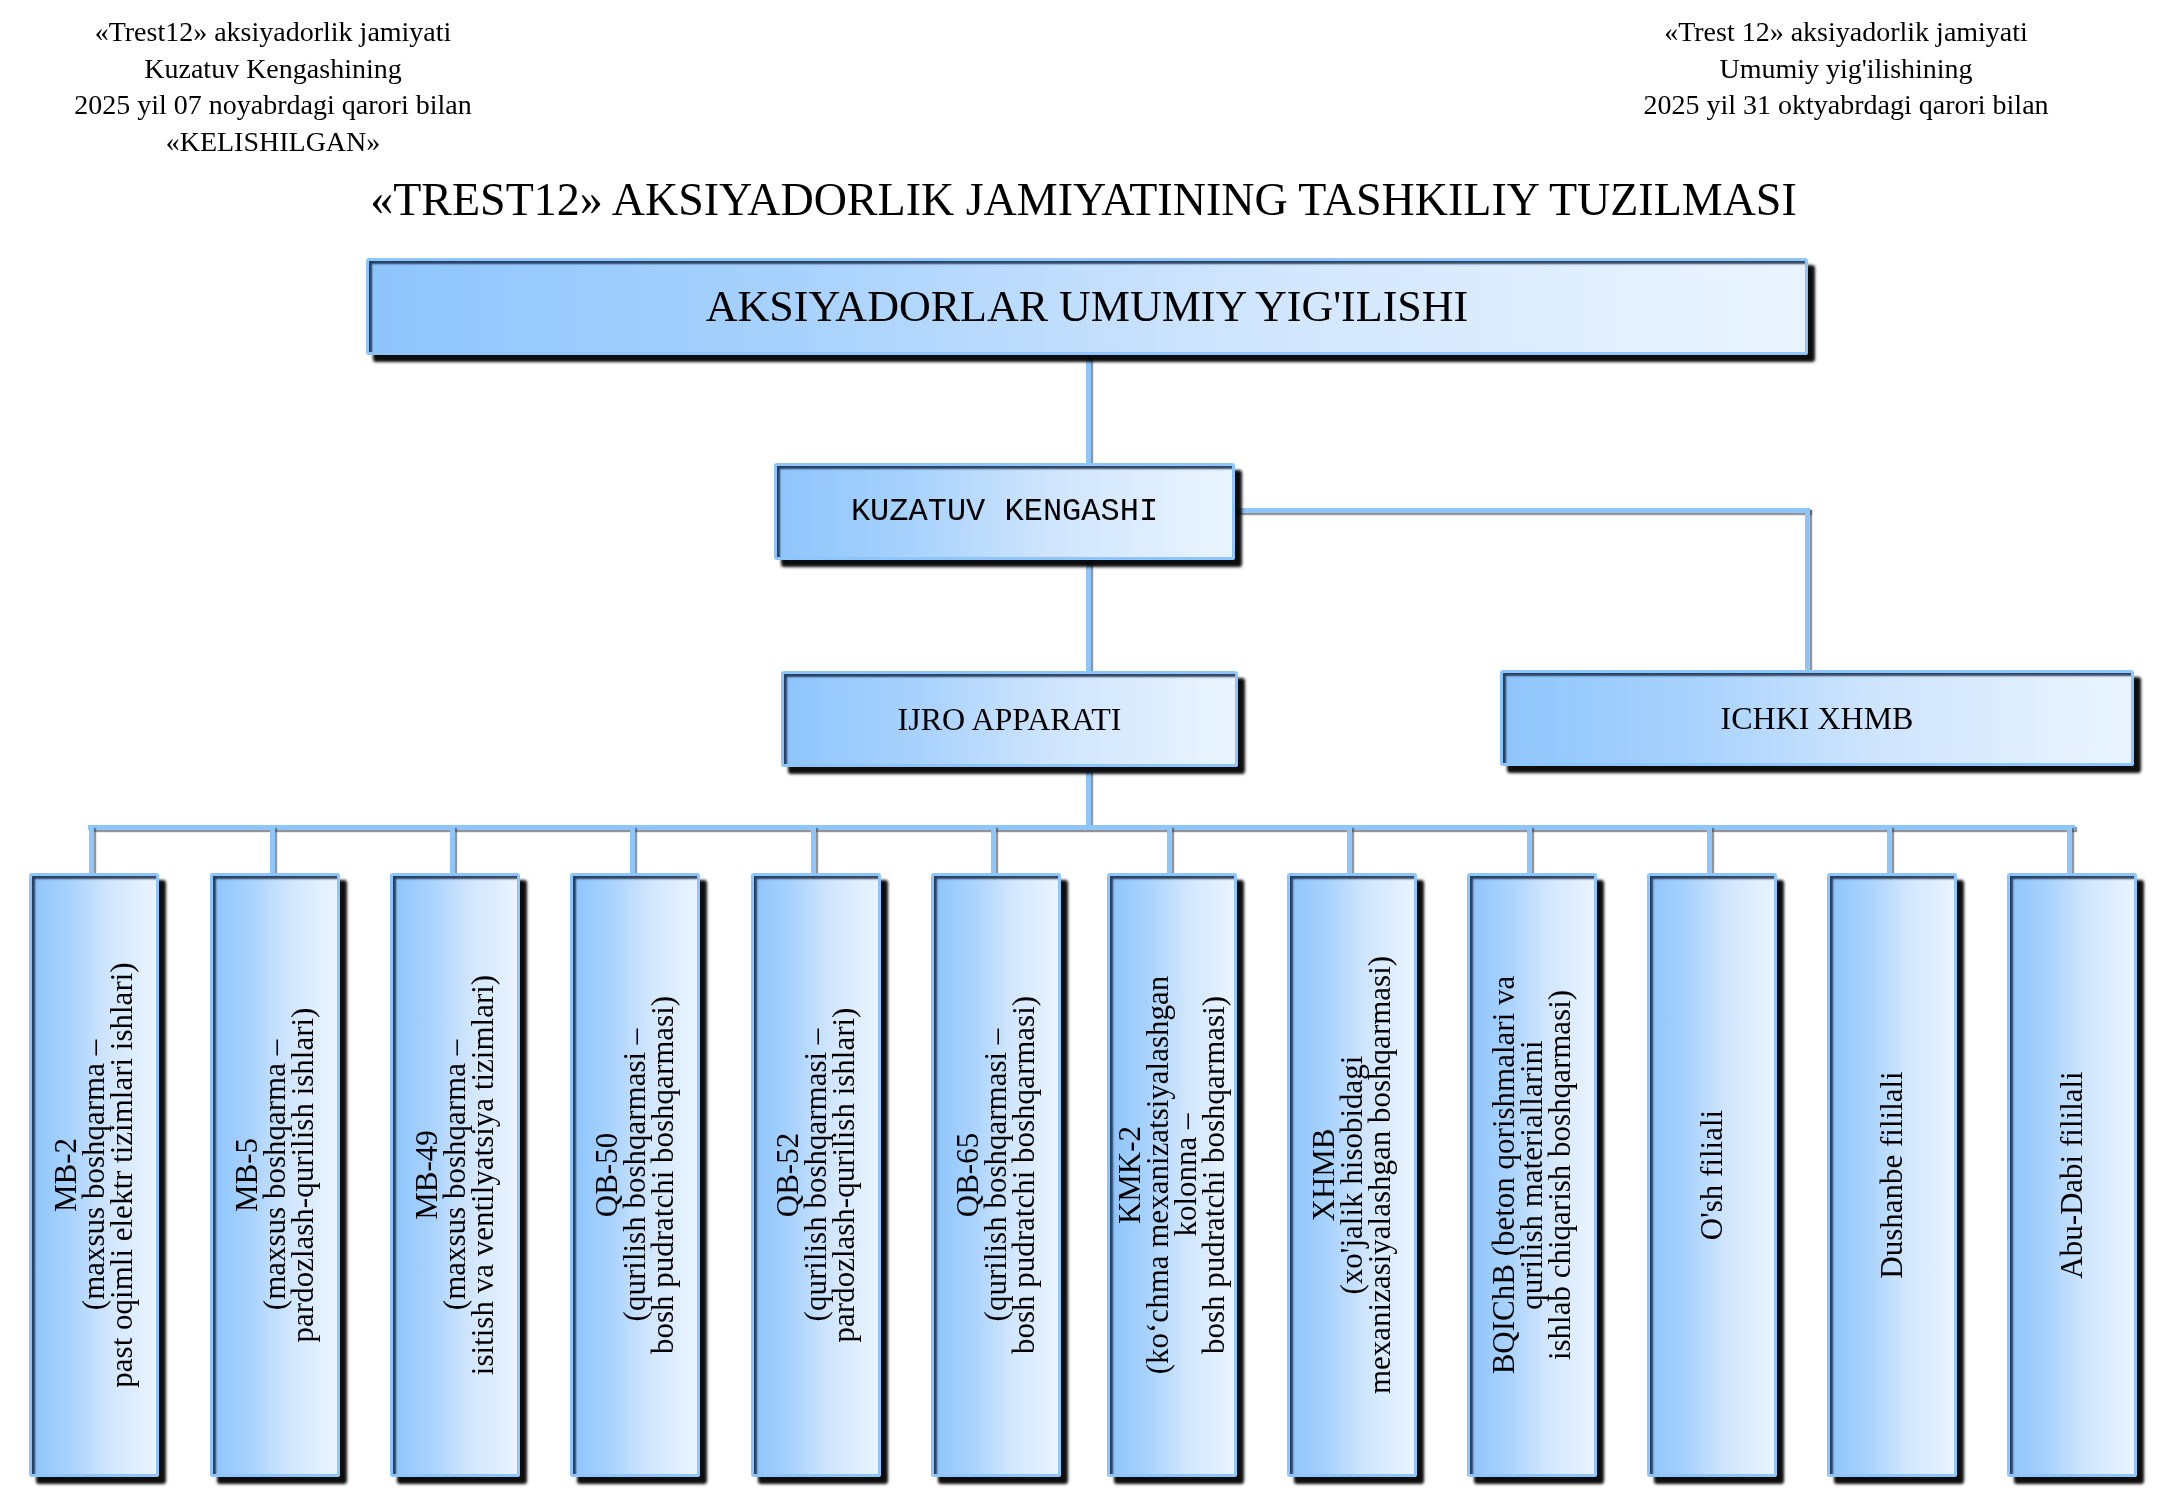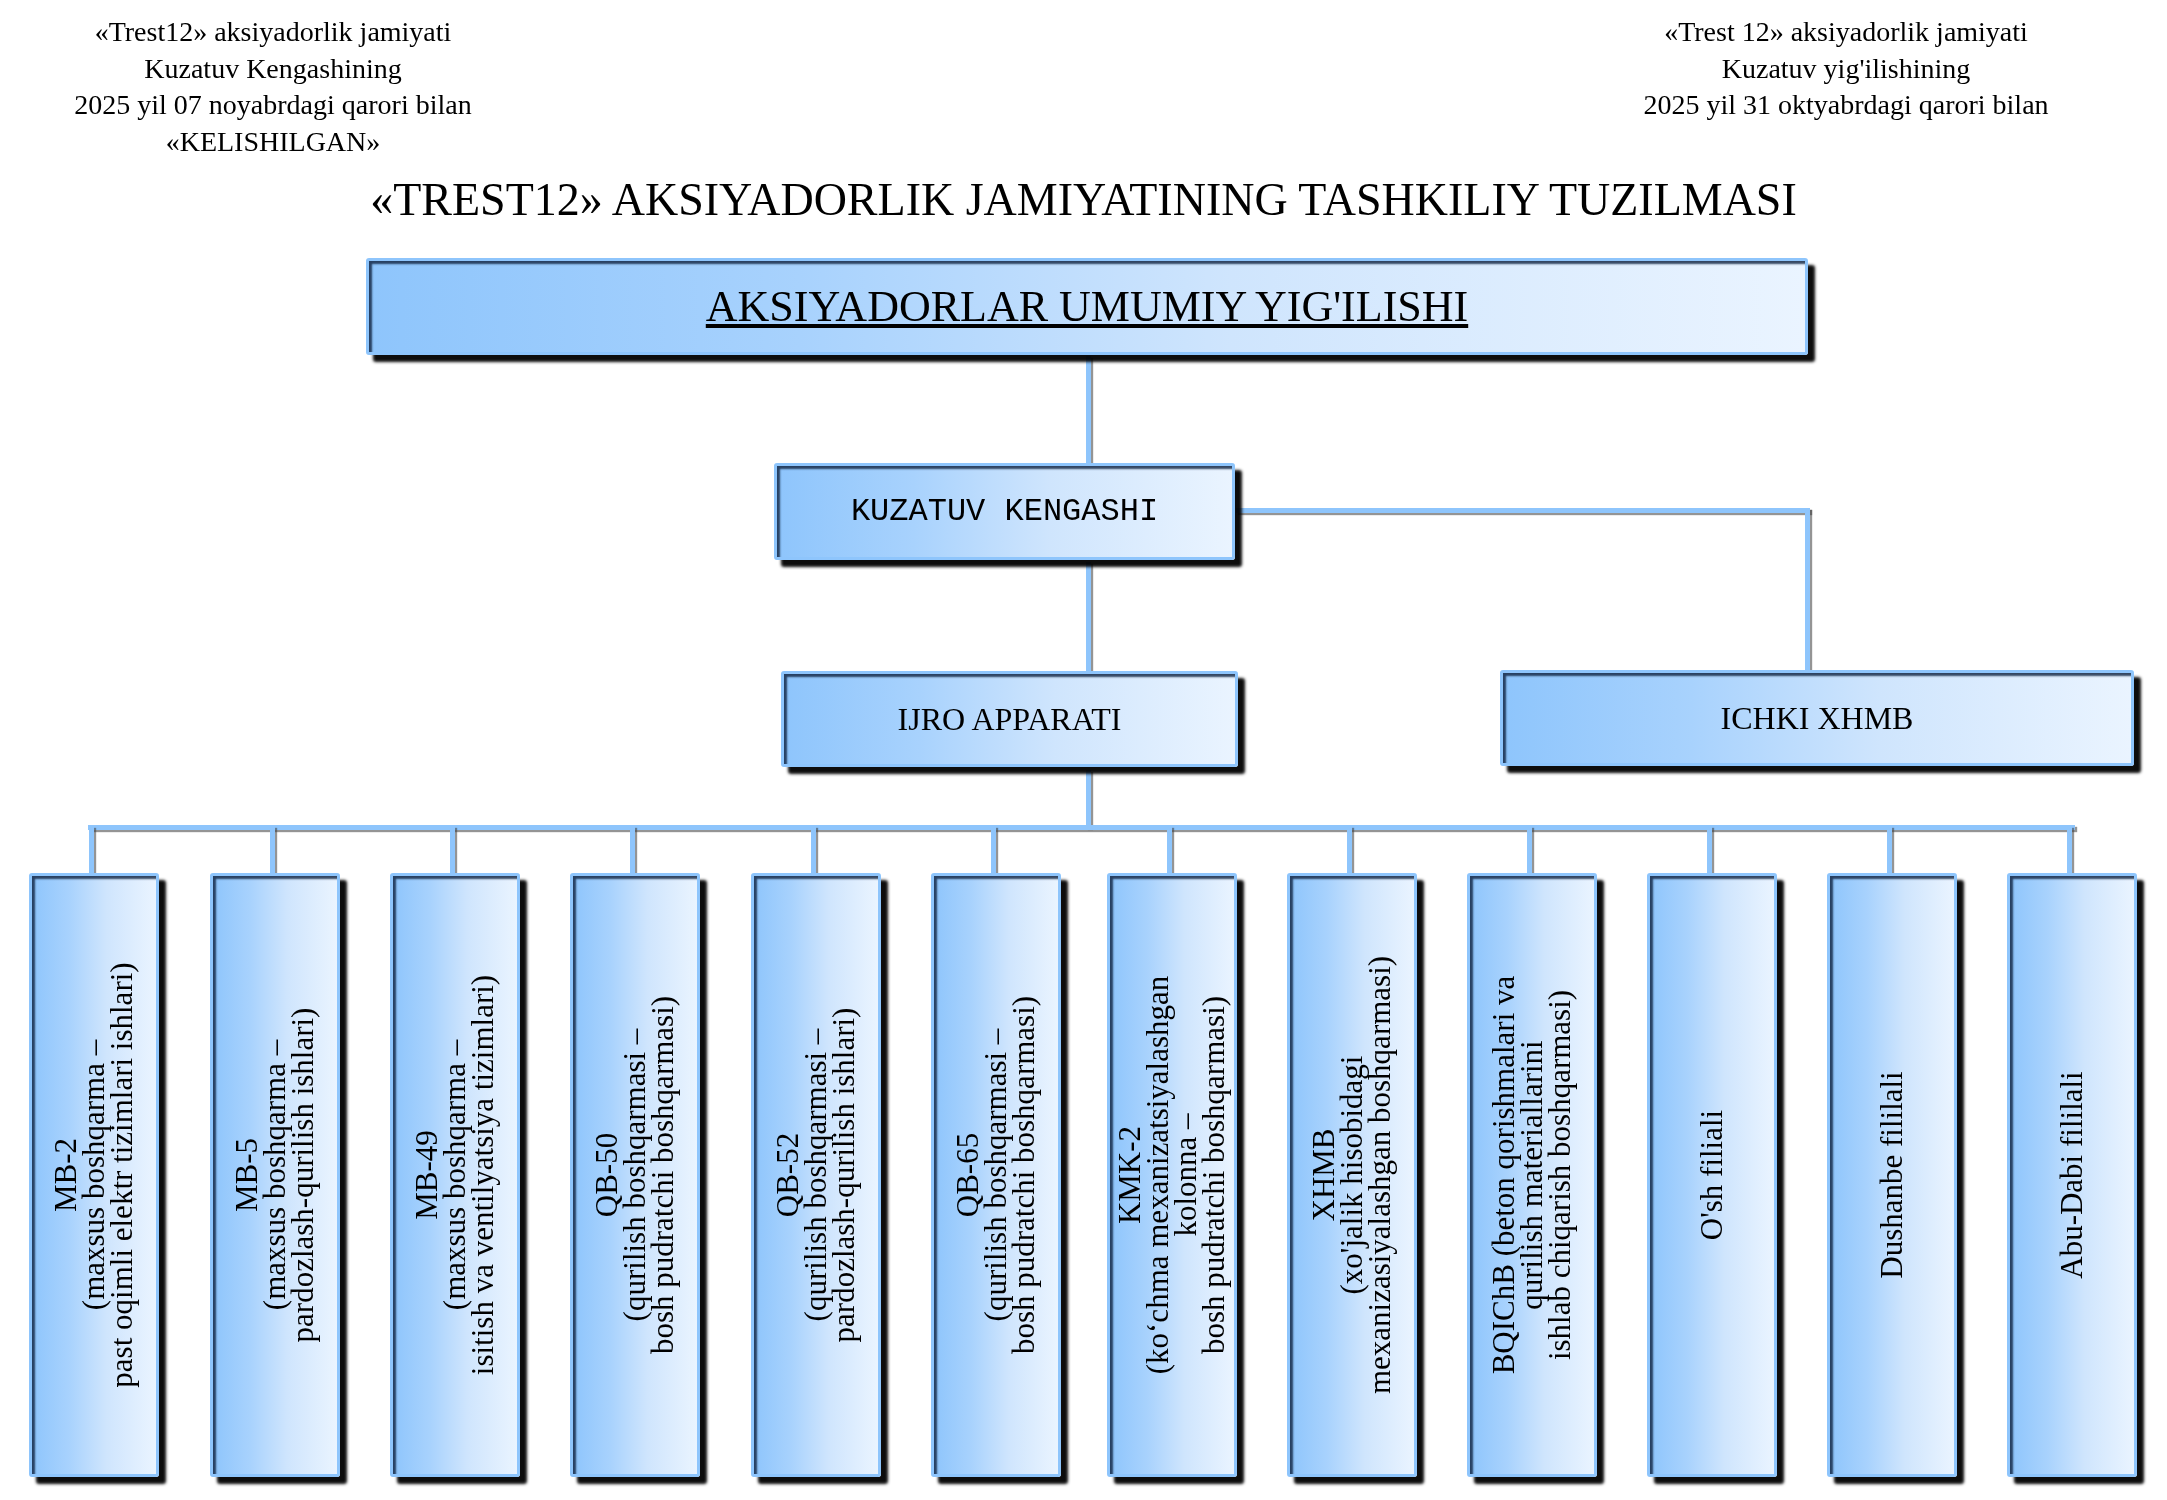--- a/index.html
+++ b/index.html
@@ -45,21 +45,21 @@
 <body>
 
 <div class="approval left">
   <div>«Trest12» aksiyadorlik jamiyati</div>
   <div>Kuzatuv Kengashining</div>
   <div>2025 yil 07 noyabrdagi qarori bilan</div>
   <div>«KELISHILGAN»</div>
 </div>
 <div class="approval right">
   <div>«Trest 12» aksiyadorlik jamiyati</div>
-  <div>Kuzatuv yig'ilishining</div>
+  <div>Umumiy yig'ilishining</div>
   <div>2025 yil 31 oktyabrdagi qarori bilan</div>
 </div>
 
 <div class="title"><span>«TREST12» AKSIYADORLIK JAMIYATINING TASHKILIY TUZILMASI</span></div>
 
 <div class="line" style="left:1086px; top:356px; width:5px; height:108px;"></div>
 <div class="line" style="left:1086px; top:562px; width:5px; height:110px;"></div>
 <div class="line" style="left:1236px; top:508px; width:574px; height:5px;"></div>
 <div class="line" style="left:1805px; top:508px; width:5px; height:163px;"></div>
 <div class="line" style="left:1086px; top:770px; width:5px; height:58px;"></div>
@@ -72,21 +72,21 @@
     <div class="line" style="left: 811px; top: 826px; width: 5px; height: 50px;"></div>
     <div class="line" style="left: 991px; top: 826px; width: 5px; height: 50px;"></div>
     <div class="line" style="left: 1167px; top: 826px; width: 5px; height: 50px;"></div>
     <div class="line" style="left: 1347px; top: 826px; width: 5px; height: 50px;"></div>
     <div class="line" style="left: 1527px; top: 826px; width: 5px; height: 50px;"></div>
     <div class="line" style="left: 1707px; top: 826px; width: 5px; height: 50px;"></div>
     <div class="line" style="left: 1887px; top: 826px; width: 5px; height: 50px;"></div>
     <div class="line" style="left: 2067px; top: 826px; width: 5px; height: 50px;"></div>
   </div>
 
-<div class="node big" style="left:366px; top:258px; width:1442px; height:97px;text-decoration:underline;">
+<div class="node big" style="left:366px; top:258px; width:1442px; height:97px;">
   <span class="label">AKSIYADORLAR UMUMIY YIG'ILISHI</span>
 </div>
 <div class="node mid" style="left:774px; top:463px; width:461px; height:97px;font-family:Liberation Mono, monospace;">
   <span class="label">KUZATUV KENGASHI</span>
 </div>
 <div class="node mid" style="left:781px; top:671px; width:457px; height:96px;">
   <span class="label">IJRO APPARATI</span>
 </div>
 <div class="node mid" style="left:1500px; top:670px; width:634px; height:96px;">
   <span class="label">ICHKI XHMB</span>

